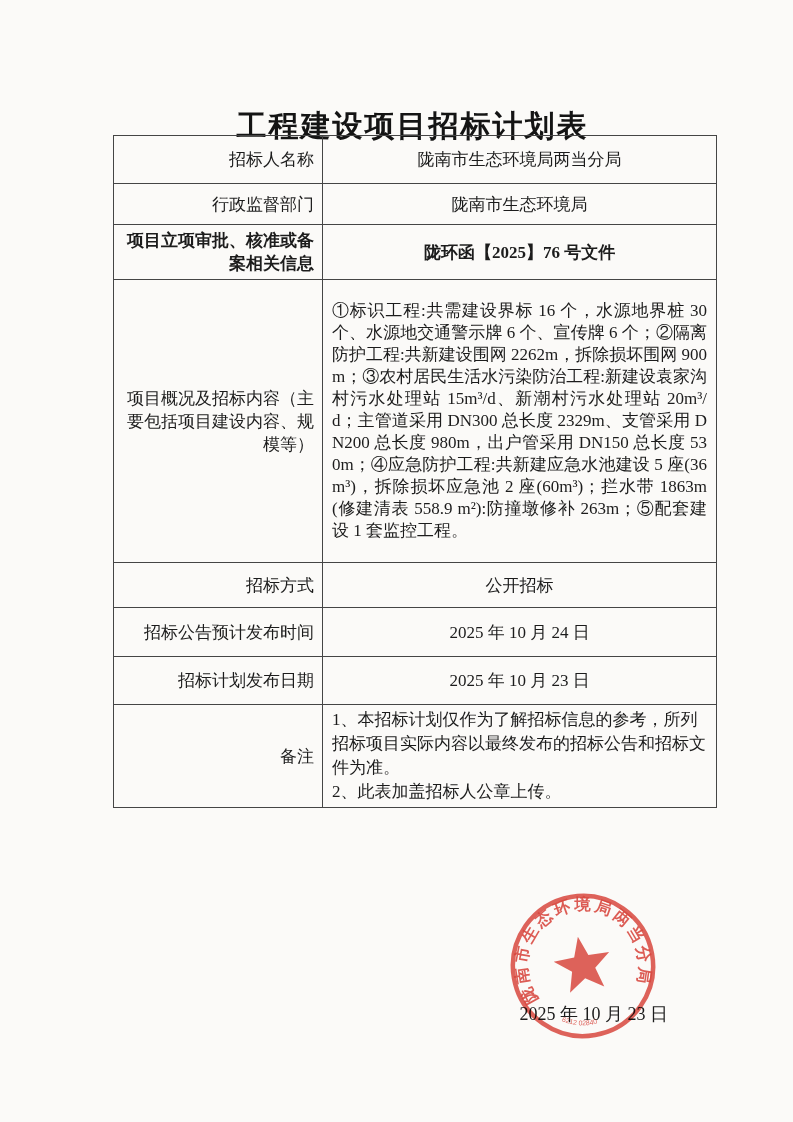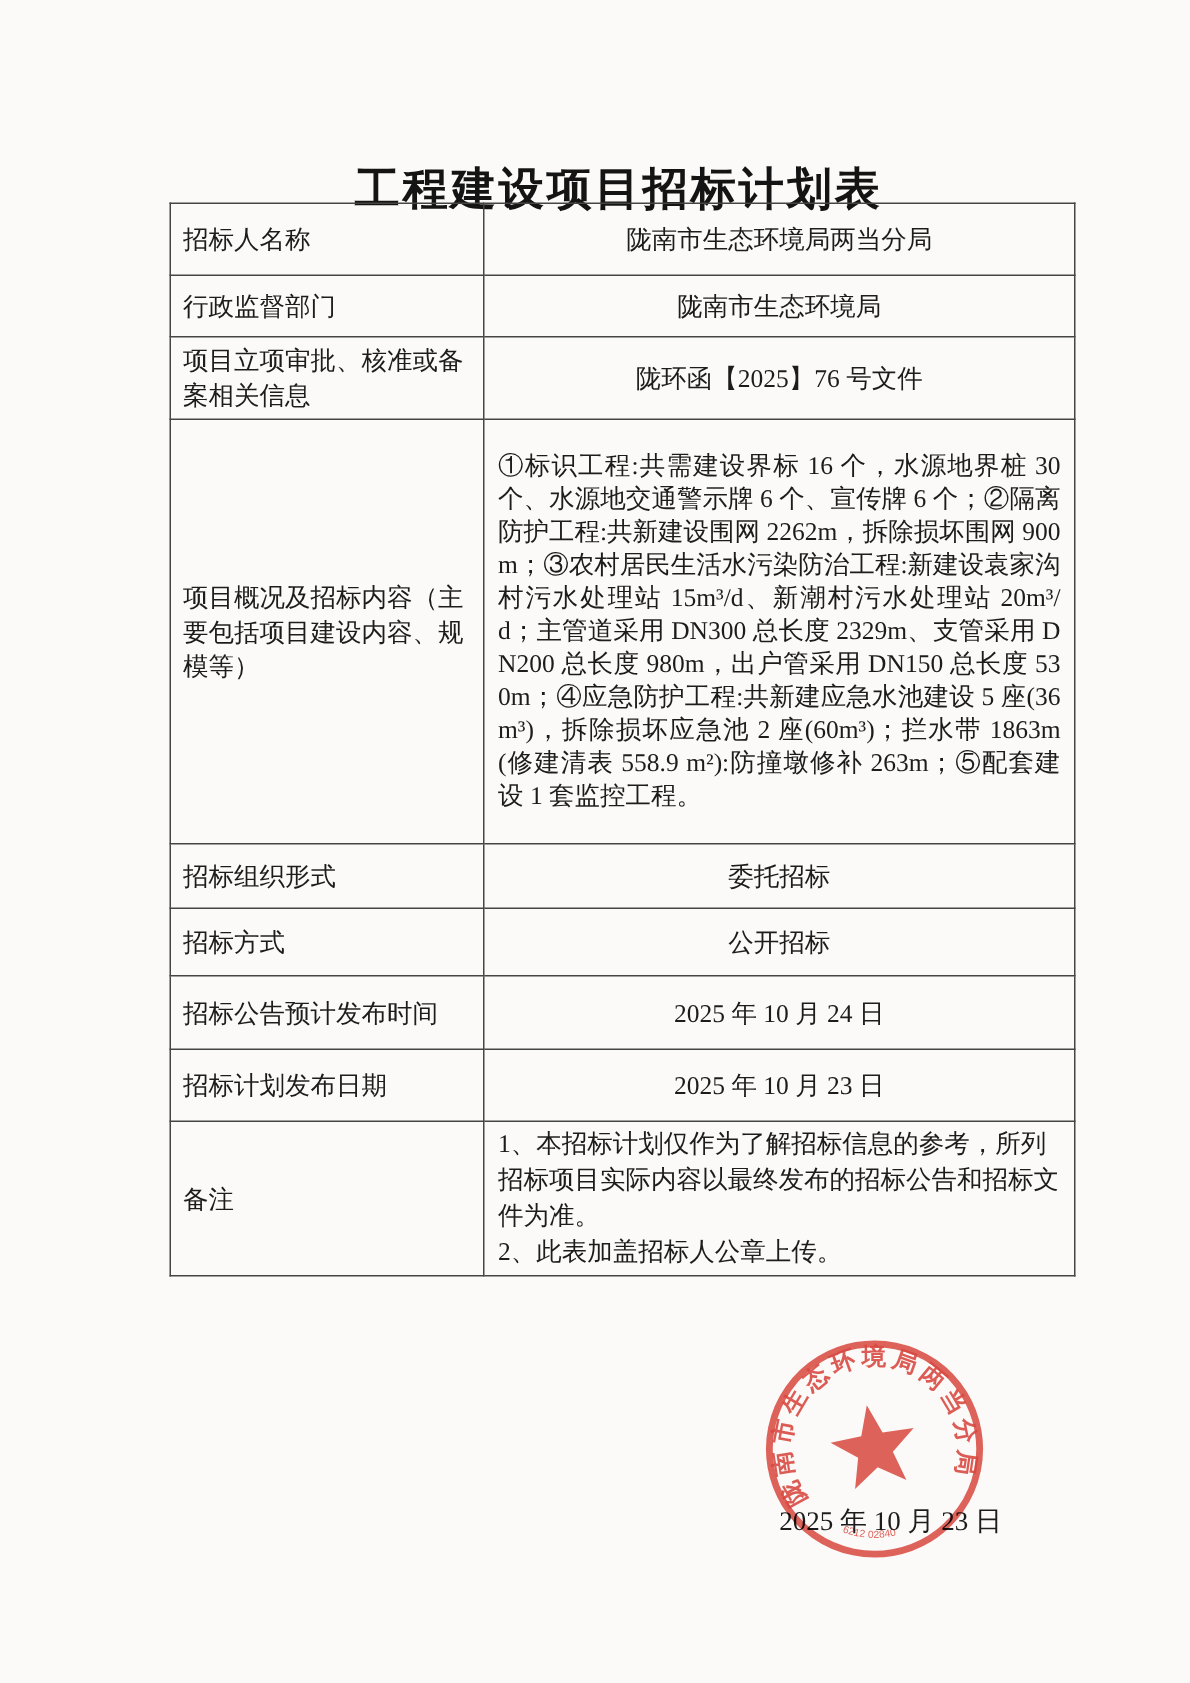--- a/index.html
+++ b/index.html
@@ -36,40 +36,40 @@
   table.tender td{
     border:1.6px solid #454545;
     font-size:17px;
     line-height:23px;
     vertical-align:middle;
     padding:4px 8px;
     word-break:break-all;
   }
   td.lbl{
     width:192px;
-    text-align:left;
+    text-align:right;
   }
   td.val{
     width:377px;
     text-align:center;
   }
   td.val.left{
     text-align:left;
     text-align:justify;
     line-height:22px;
     padding:20px 9px;
   }
   td.val.prelines{
     text-align:left;
     white-space:pre-line;
     line-height:24px;
     padding:2px 9px;
   }
   tr.h48{height:48px;} tr.h52{height:52px;} tr.h41{height:41px;}
-  tr.h54{height:54px;} tr.h220{height:220px;} tr.h39{height:39px;}
+  tr.h54{height:54px;font-weight:bold;} tr.h220{height:220px;} tr.h39{height:39px;}
   tr.h45{height:45px;} tr.h43{height:43px;} tr.h49{height:49px;}
   tr.h103{height:103px;}
   .sig-line{
     position:absolute;
     top:958px;left:318px;
     font-size:18px;
     white-space:nowrap;
   }
   .sig-name{
     display:inline-block;
@@ -110,24 +110,20 @@
         <td class="val">陇南市生态环境局</td>
       </tr>
       <tr class="h54">
         <td class="lbl">项目立项审批、核准或备案相关信息</td>
         <td class="val">陇环函【2025】76 号文件</td>
       </tr>
       <tr class="h220">
         <td class="lbl">项目概况及招标内容（主要包括项目建设内容、规模等）</td>
         <td class="val left">①标识工程:共需建设界标 16 个，水源地界桩 30 个、水源地交通警示牌 6 个、宣传牌 6 个；②隔离防护工程:共新建设围网 2262m，拆除损坏围网 900m；③农村居民生活水污染防治工程:新建设袁家沟村污水处理站 15m³/d、新潮村污水处理站 20m³/d；主管道采用 DN300 总长度 2329m、支管采用 DN200 总长度 980m，出户管采用 DN150 总长度 530m；④应急防护工程:共新建应急水池建设 5 座(36m³)，拆除损坏应急池 2 座(60m³)；拦水带 1863m(修建清表 558.9 m²):防撞墩修补 263m；⑤配套建设 1 套监控工程。</td>
       </tr>
-      <tr class="h43">
-        <td class="lbl">招标组织形式</td>
-        <td class="val">委托招标</td>
-      </tr>
       <tr class="h45">
         <td class="lbl">招标方式</td>
         <td class="val">公开招标</td>
       </tr>
       <tr class="h49">
         <td class="lbl">招标公告预计发布时间</td>
         <td class="val">2025 年 10 月 24 日</td>
       </tr>
       <tr class="h48">
         <td class="lbl">招标计划发布日期</td>

